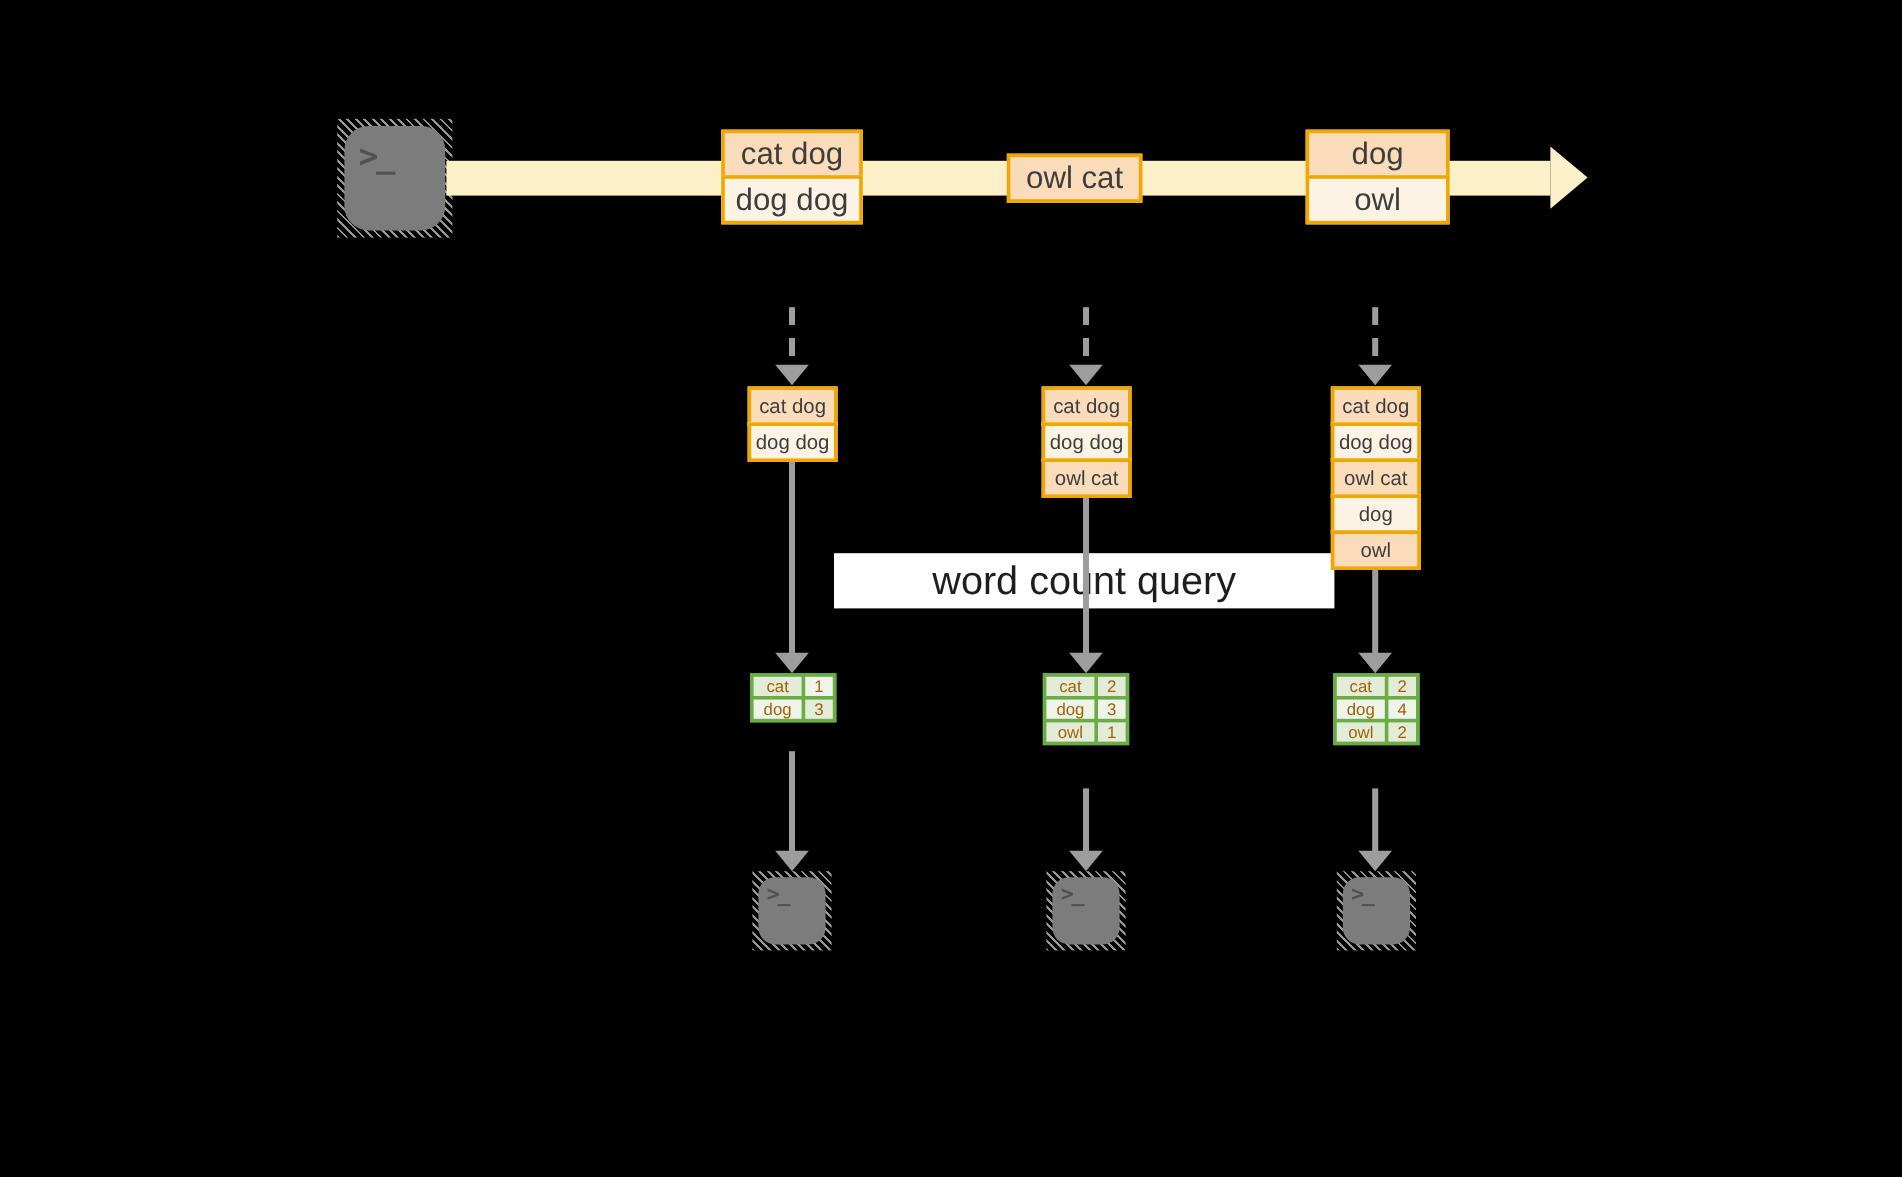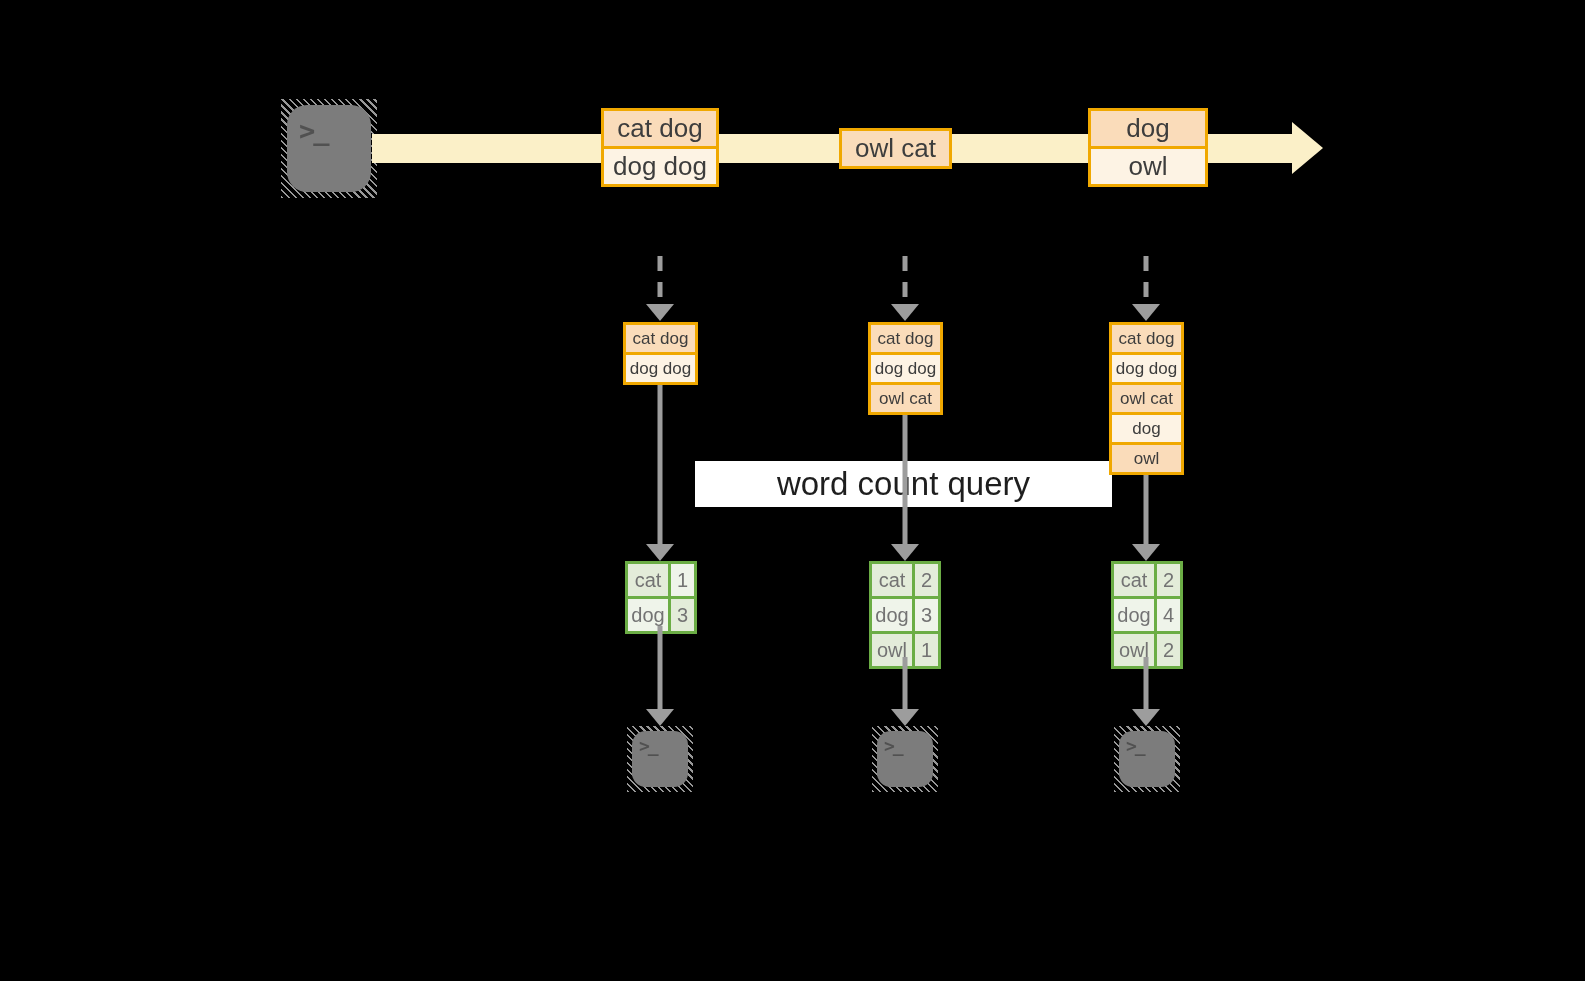--- a/index.html
+++ b/index.html
@@ -45,21 +45,21 @@
                 border-left:14px solid transparent;border-right:14px solid transparent;
                 border-top:17px solid var(--gray);}
 
   
   .banner{position:absolute;left:695px;top:461px;width:417px;height:46px;background:#fff;
           display:flex;align-items:center;justify-content:center;font-size:33px;color:#1e1e1e;}
 
   
   .gtable{position:absolute;top:561px;width:72px;box-sizing:border-box;border:3px solid var(--green);
           background:var(--green);display:grid;grid-template-columns:40px 23px;gap:3px;}
-  .gcell{height:32px;display:flex;align-items:center;justify-content:center;font-size:20px;color:#737373;}
+  .gcell{height:16px;display:flex;align-items:center;justify-content:center;font-size:14px;color:#a16207;}
   .row-a{background:var(--gcell);} .row-b{background:var(--gcell-light);}
 </style>
 </head>
 <body>
 
 <div class="canvas">
 
   <div class="term term-lg">
     <div class="inner"></div>
     <div class="prompt">&gt;_</div>

